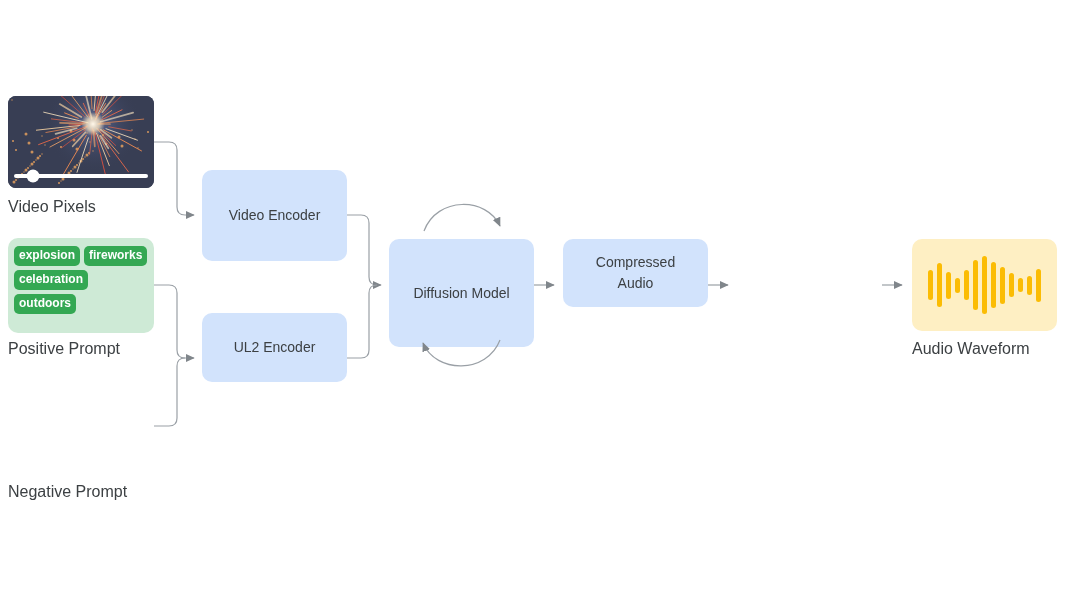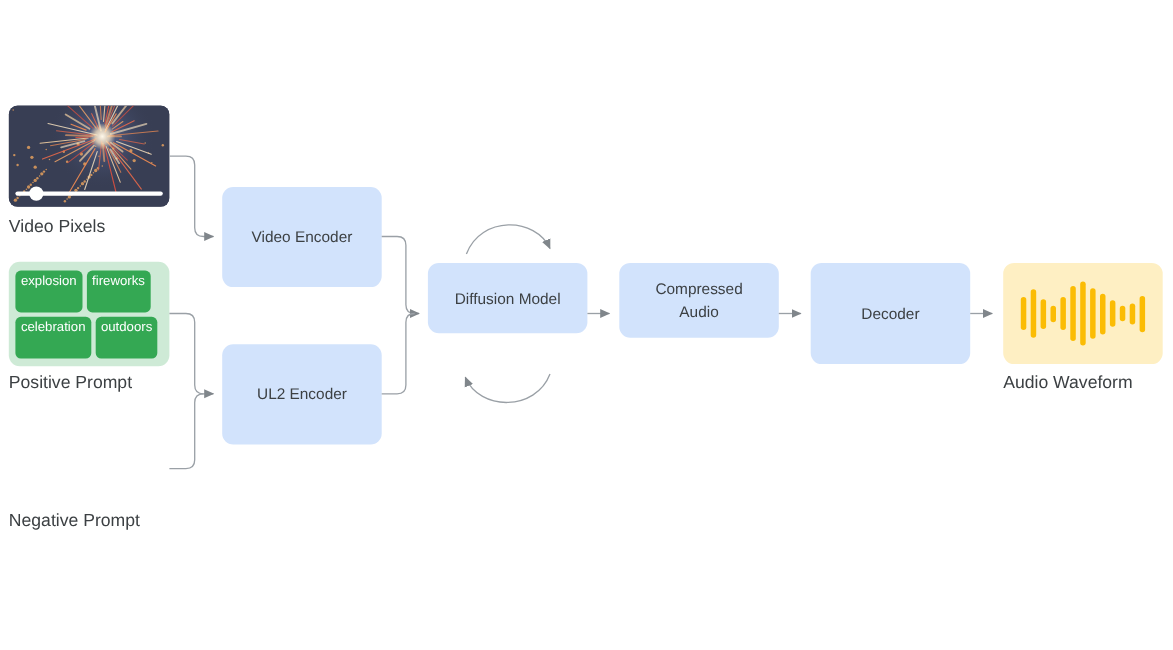--- a/index.html
+++ b/index.html
@@ -46,22 +46,22 @@
   .prompt{
     position:absolute;left:8px;width:146px;border-radius:10px;
   }
   .prompt-positive{top:238px;height:95px;background:var(--positive-bg);}
   .prompt-negative{top:380px;height:92px;background:var(--negative-bg);}
   .tags{
     display:flex;flex-wrap:wrap;gap:4px;align-content:flex-start;
     padding:8px 6px;height:100%;
   }
   .tag{
-    color:#fff;font-size:12px;font-weight:normal;
-    padding:2px 5px 21px 5px;border-radius:5px;line-height:1.25;
+    color:#fff;font-size:12px;font-weight:bold;
+    padding:2px 5px 3px 5px;border-radius:5px;line-height:1.25;
     white-space:nowrap;
   }
   .tag-green{background:var(--tag-green);}
   .tag-red{background:var(--tag-red);}
   .waveform-node{
     position:absolute;left:912px;top:239px;width:145px;height:92px;
     background:var(--waveform-bg);border-radius:10px;
     display:flex;align-items:center;justify-content:center;gap:4px;
   }
   .wbar{width:5px;border-radius:3px;background:var(--waveform-bar);}
@@ -208,27 +208,26 @@
   <div class="prompt prompt-positive">
     <div class="tags">
         <span class="tag tag-green">explosion</span>
         <span class="tag tag-green">fireworks</span>
         <span class="tag tag-green">celebration</span>
         <span class="tag tag-green">outdoors</span>
       </div>
   </div>
   <div class="caption" style="left:8px;top:340px;width:146px;">Positive Prompt</div>
 
-  <div class="caption" style="left:8px;top:465px;width:146px;">Negative Prompt</div>
+  <div class="caption" style="left:8px;top:483px;width:146px;">Negative Prompt</div>
 
   <div class="node" style="left:202px;top:170px;width:145px;height:91px;">Video Encoder</div>
-  <div class="node" style="left:202px;top:313px;width:145px;height:91px;">UL2 Encoder</div>
-  <div class="node" style="left:389px;top:239px;width:145px;height:64px;">Diffusion Model</div>
+  <div class="node" style="left:202px;top:313px;width:145px;height:69px;">UL2 Encoder</div>
+  <div class="node" style="left:389px;top:239px;width:145px;height:108px;">Diffusion Model</div>
   <div class="node" style="left:563px;top:239px;width:145px;height:68px;padding:0 30px;">Compressed Audio</div>
-  <div class="node" style="left:737px;top:239px;width:145px;height:92px;">Decoder</div>
 
   <div class="waveform-node">
       <div class="wbar" style="height: 30px;"></div>
       <div class="wbar" style="height: 44px;"></div>
       <div class="wbar" style="height: 27px;"></div>
       <div class="wbar" style="height: 15px;"></div>
       <div class="wbar" style="height: 30px;"></div>
       <div class="wbar" style="height: 50px;"></div>
       <div class="wbar" style="height: 58px;"></div>
       <div class="wbar" style="height: 46px;"></div>

